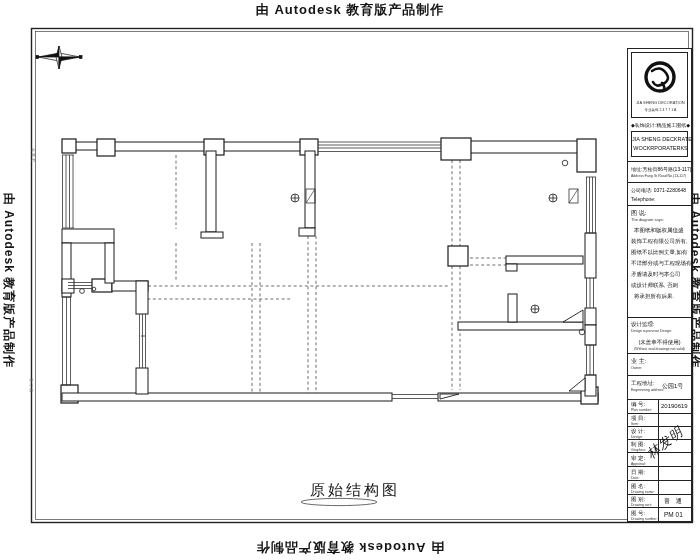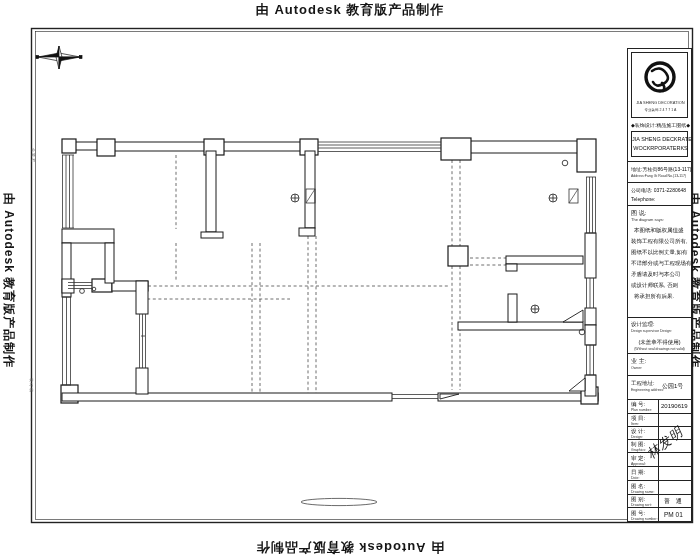--- a/index.html
+++ b/index.html
@@ -156,20 +156,21 @@
   </svg>
 
   <div class="abs wm wm-top">由 Autodesk 教育版产品制作</div>
   <div class="abs wm wm-bottom">由 Autodesk 教育版产品制作</div>
   <div class="abs wm wm-side wm-left">由 Autodesk 教育版产品制作</div>
   <div class="abs wm wm-side wm-right">由 Autodesk 教育版产品制作</div>
 
   <div class="abs margin-note" style="left:36px;top:148px;">会 签 栏</div>
   <div class="abs margin-note" style="left:34px;top:378px;">装 订 线</div>
 
+  <div class="abs plan-label">原始结构图</div>
 
   <div class="tb" style="left:627px;top:48px;width:65px;height:474px;">
 
     <div class="tb" style="left:3px;top:3px;width:57px;height:66px;">
       <svg width="57" height="50">
         <circle cx="28" cy="24" r="14" fill="none" stroke="#111" stroke-width="3.4"></circle>
         <path d="M20,18 q8,-6 14,2 q5,7 -3,11 q-7,4 -10,-2 M30,30 q4,4 1,8" fill="none" stroke="#111" stroke-width="2.6" stroke-linecap="round"></path>
       </svg>
       <div class="tb-txt en4" style="left:0;top:47px;width:57px;text-align:center;">JIA SHENG DECORATION</div>
       <div class="tb-txt en35" style="left:0;top:55px;width:57px;text-align:center;">专业装饰  2 4 7 7 1 A</div>

